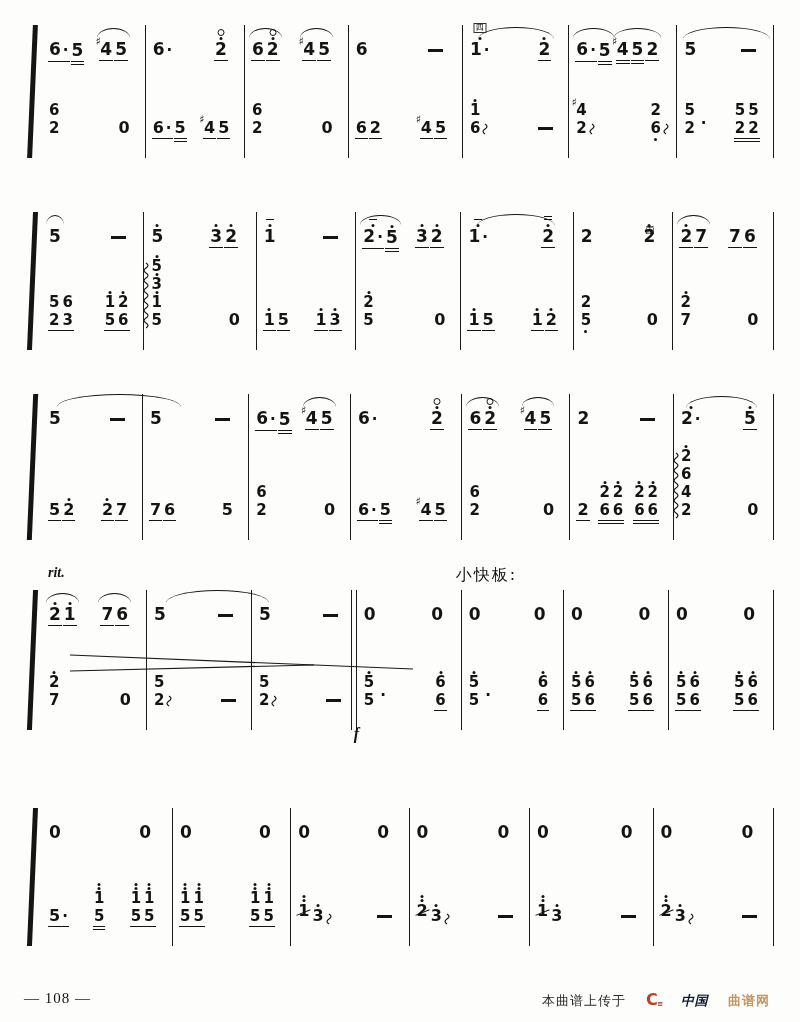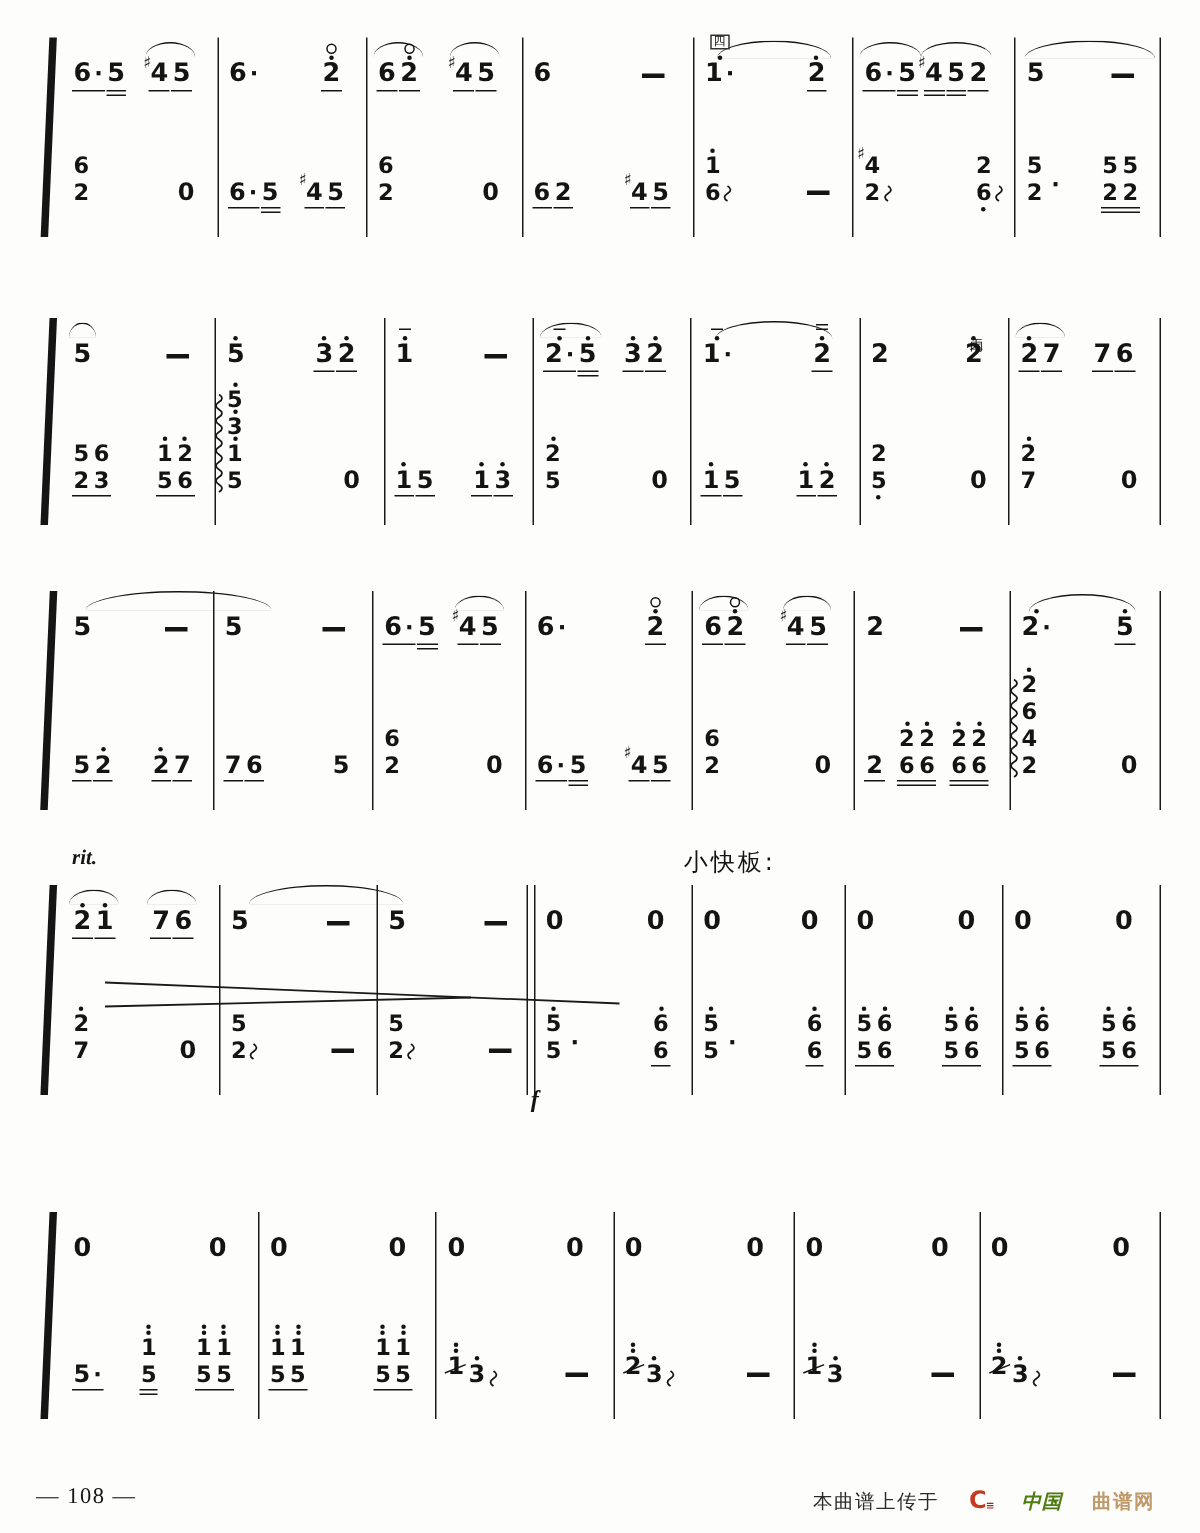--- a/index.html
+++ b/index.html
@@ -60,21 +60,21 @@
   .lab-f{position:absolute;bottom:-13px;left:-3px;font-family:"Liberation Serif",serif;
          font-style:italic;font-weight:700;font-size:16px;}
   .hp{position:absolute;pointer-events:none;}
   #footer-left{position:absolute;left:24px;top:990px;font-family:"Liberation Serif",serif;
                font-weight:400;font-size:15px;letter-spacing:1px;}
   #footer-right{position:absolute;right:30px;top:992px;display:flex;align-items:flex-start;gap:20px;font-size:13px;}
   .credit{color:#2b2b2b;letter-spacing:1px;}
   .logoC{position:relative;display:inline-block;width:15px;height:16px;font-weight:900;
          font-size:16px;line-height:16px;color:#c23b22;}
   .logoC .bars{position:absolute;right:-2px;top:4px;font-size:7px;color:#8b2e1f;letter-spacing:0;}
-  .brand-bold{color:#4d7c0f;font-weight:700;font-style:italic;letter-spacing:0.5px;}
+  .brand-bold{color:#0f172a;font-weight:700;font-style:italic;letter-spacing:0.5px;}
   .brand-light{color:#c19a6b;font-weight:700;letter-spacing:1px;}
 </style>
 </head>
 <body>
 
 <div id="score">
     <div class="system" style="top: 25px; height: 133px;">
       <div class="brk"></div>
       <div class="mrow">
         <div class="m" style="flex: 1 1 0%;">

